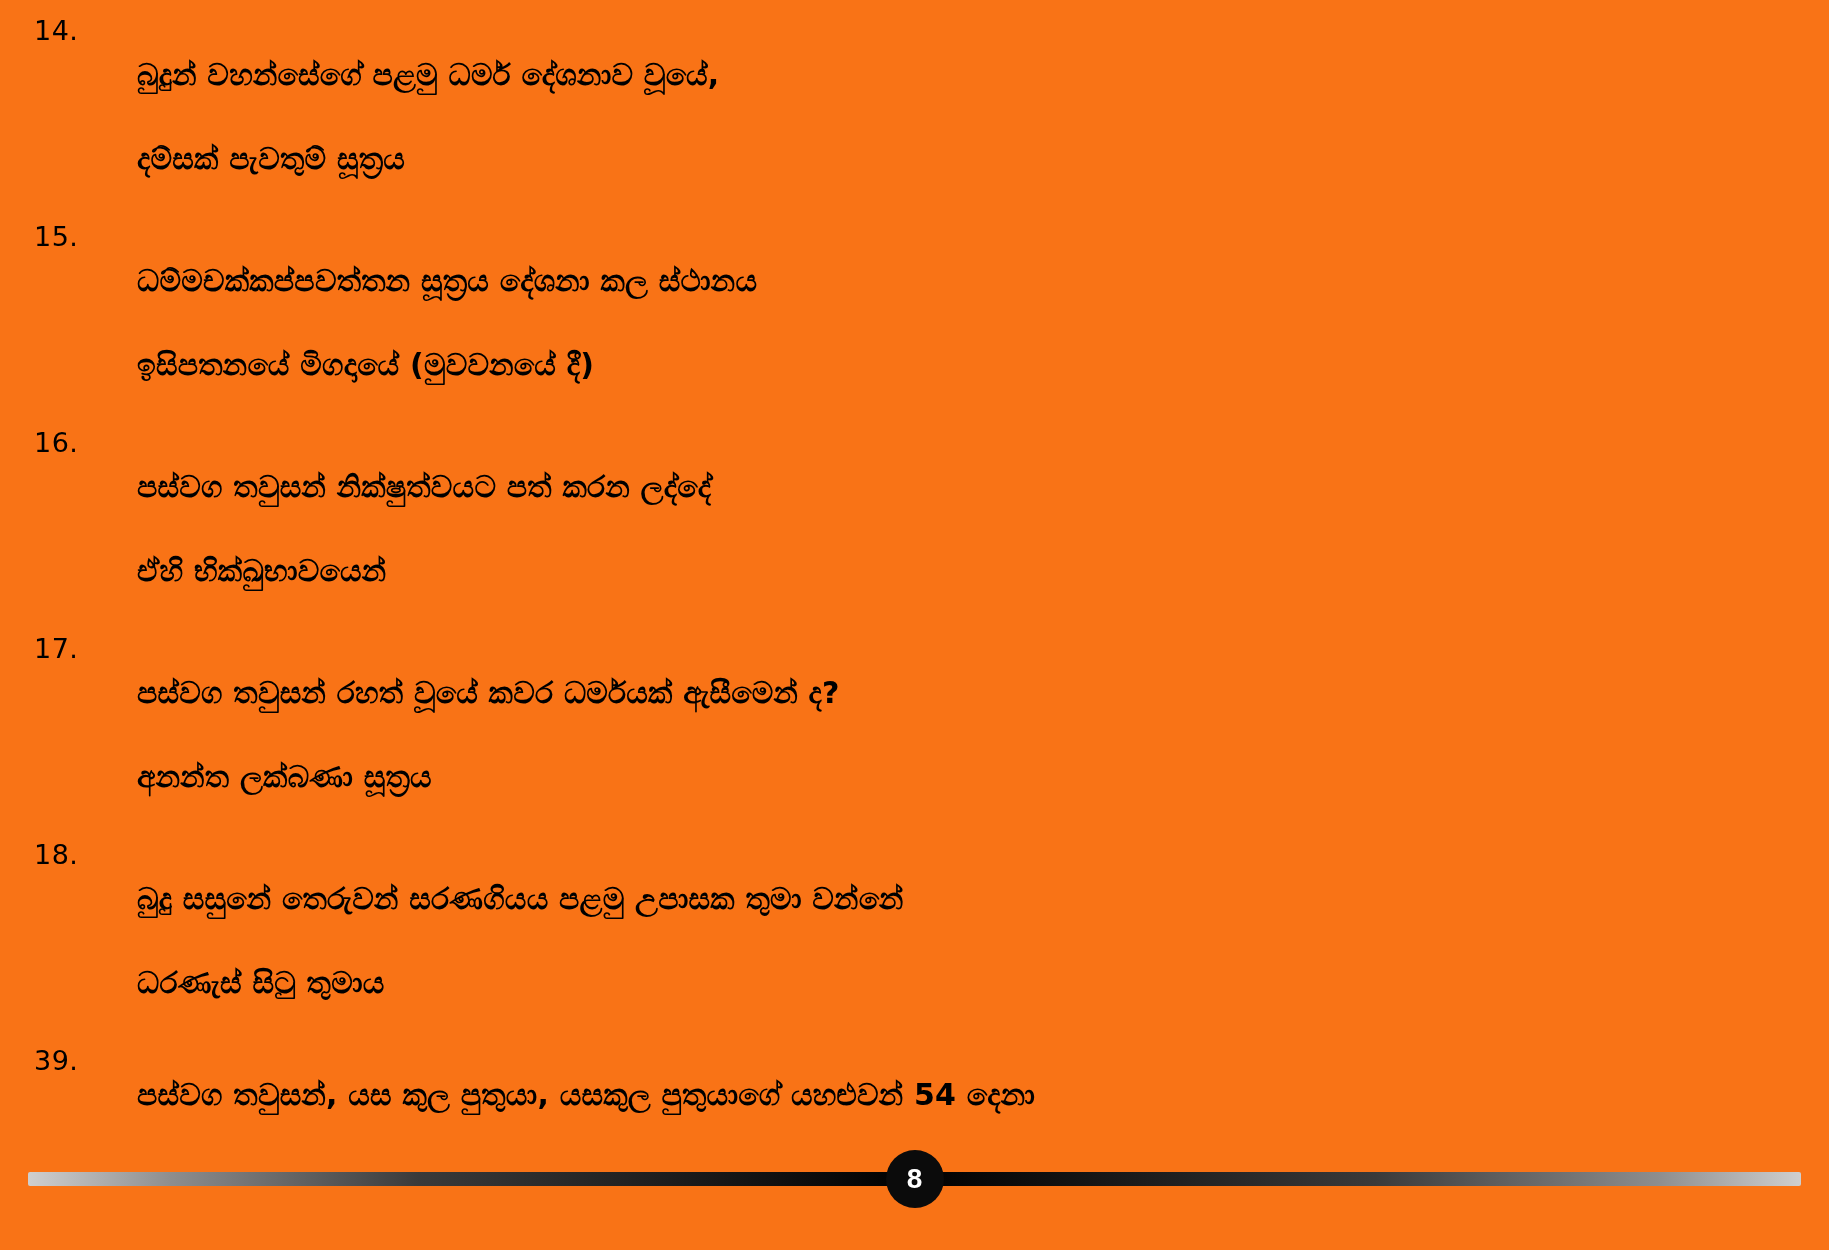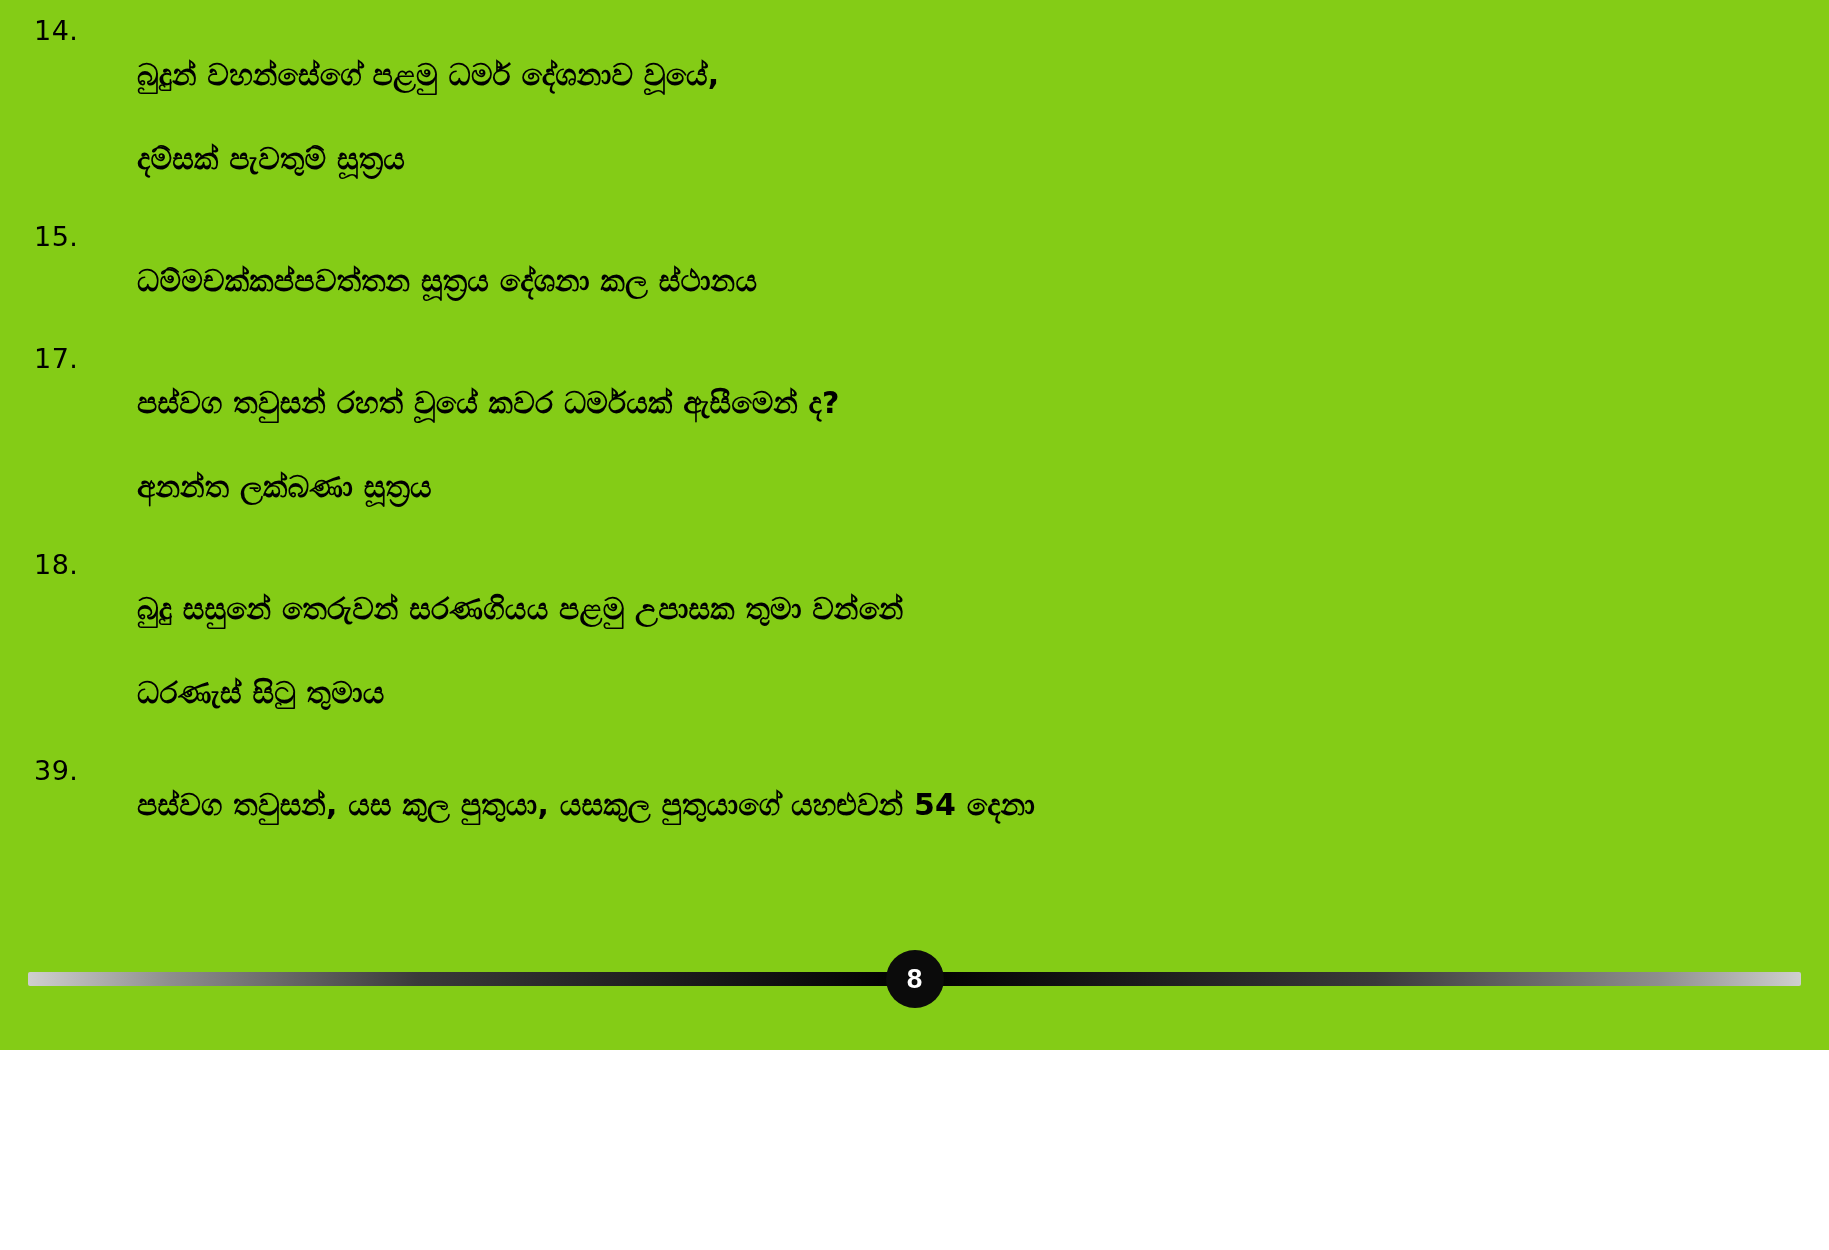--- a/index.html
+++ b/index.html
@@ -12,24 +12,24 @@
     height: 1250px;
     font-family: "DejaVu Sans", sans-serif;
     color: #000000;
     overflow: hidden;
     position: relative;
   }
 
   .page {
     position: relative;
     width: 1829px;
-    height: 1050px;
+    height: 1250px;
     box-sizing: border-box;
     padding: 0;
-    background: #84cc16;
+    background: #f97316;
   }
 
   .qa-list {
     position: absolute;
     top: 0px;
     left: 0px;
     right: 0px;
     padding-top: 6px;
   }
 
@@ -132,23 +132,31 @@
       <div class="qa-body">
         <div class="qa-q">බුදුන් වහන්සේගේ පළමු ධර්ම දේශනාව වූයේ,</div>
         <div class="qa-a">දම්සක් පැවතුම් සූත්‍රය</div>
       </div>
     </div>
 
     <div class="qa-item">
       <div class="qa-num">15.</div>
       <div class="qa-body">
         <div class="qa-q">ධම්මචක්කප්පවත්තන සූත්‍රය දේශනා කල ස්ථානය</div>
+        <div class="qa-a">ඉසිපතනයේ මිගදායේ (මුවවනයේ දී)</div>
       </div>
     </div>
 
+    <div class="qa-item">
+      <div class="qa-num">16.</div>
+      <div class="qa-body">
+        <div class="qa-q">පස්වග තවුසන් නික්ෂුත්වයට පත් කරන ලද්දේ</div>
+        <div class="qa-a">ඒහි භික්ඛුභාවයෙන්</div>
+      </div>
+    </div>
 
     <div class="qa-item">
       <div class="qa-num">17.</div>
       <div class="qa-body">
         <div class="qa-q">පස්වග තවුසන් රහත් වූයේ කවර ධර්මයක් ඇසීමෙන් ද?</div>
         <div class="qa-a">අනන්ත ලක්බණා සූත්‍රය</div>
       </div>
     </div>
 
     <div class="qa-item">

